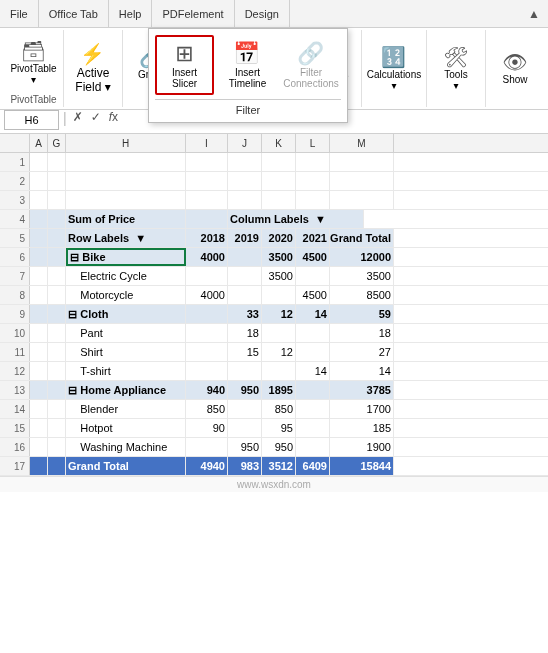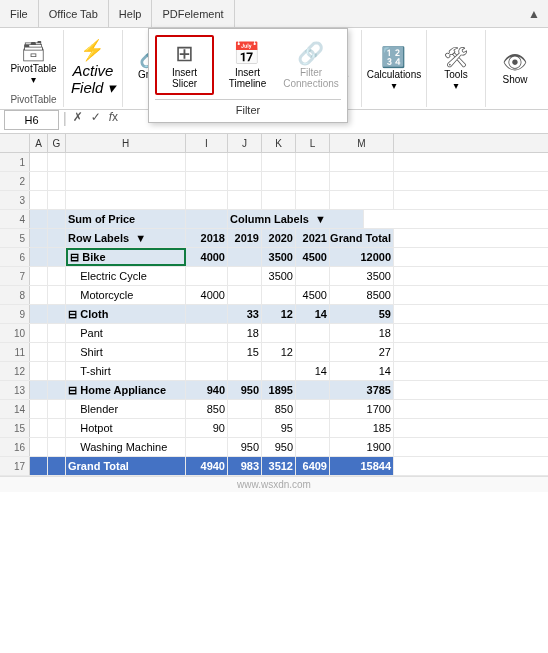--- a/index.html
+++ b/index.html
@@ -87,41 +87,44 @@
     </div>
     <div class="tab-item">
       <span>Office Tab</span>
     </div>
     <div class="tab-item">
       <span>Help</span>
     </div>
     <div class="tab-item">
       <span>PDFelement</span>
     </div>
+    <div class="tab-item">
+      <span>Design</span>
+    </div>
     <div class="tab-spacer"></div>
     <div class="tab-icon-btn">▲</div>
   </div>
 
   <div class="ribbon-content overlay-container">
 
     <div class="ribbon-group">
       <div style="display:flex; flex:1; align-items:center; justify-content:center;">
         <div class="ribbon-btn-large">
           <div style="font-size:20px; color:#555;">🗃</div>
           <div style="font-size:10px; text-align:center;">PivotTable<br>▾</div>
         </div>
       </div>
       <div class="ribbon-group-label">PivotTable</div>
     </div>
 
     <div class="ribbon-group" style="min-width:55px;">
       <div style="display:flex; flex:1; align-items:center; justify-content:center;">
         <div class="ribbon-btn-large">
           <div style="font-size:20px; color:#555;">⚡</div>
-          <div style="font-size:15px; text-align:center;font-style:italic;">Active<br>Field ▾</div>
+          <div style="font-size:12px; text-align:center;">Active<br>Field ▾</div>
         </div>
       </div>
       <div class="ribbon-group-label"></div>
     </div>
 
     <div class="ribbon-group" style="min-width:50px;">
       <div style="display:flex; flex:1; align-items:center; justify-content:center;">
         <div class="ribbon-btn-large">
           <div style="font-size:20px; color:#555;">🔗</div>
           <div style="font-size:10px; text-align:center;">Group<br>▾</div>

